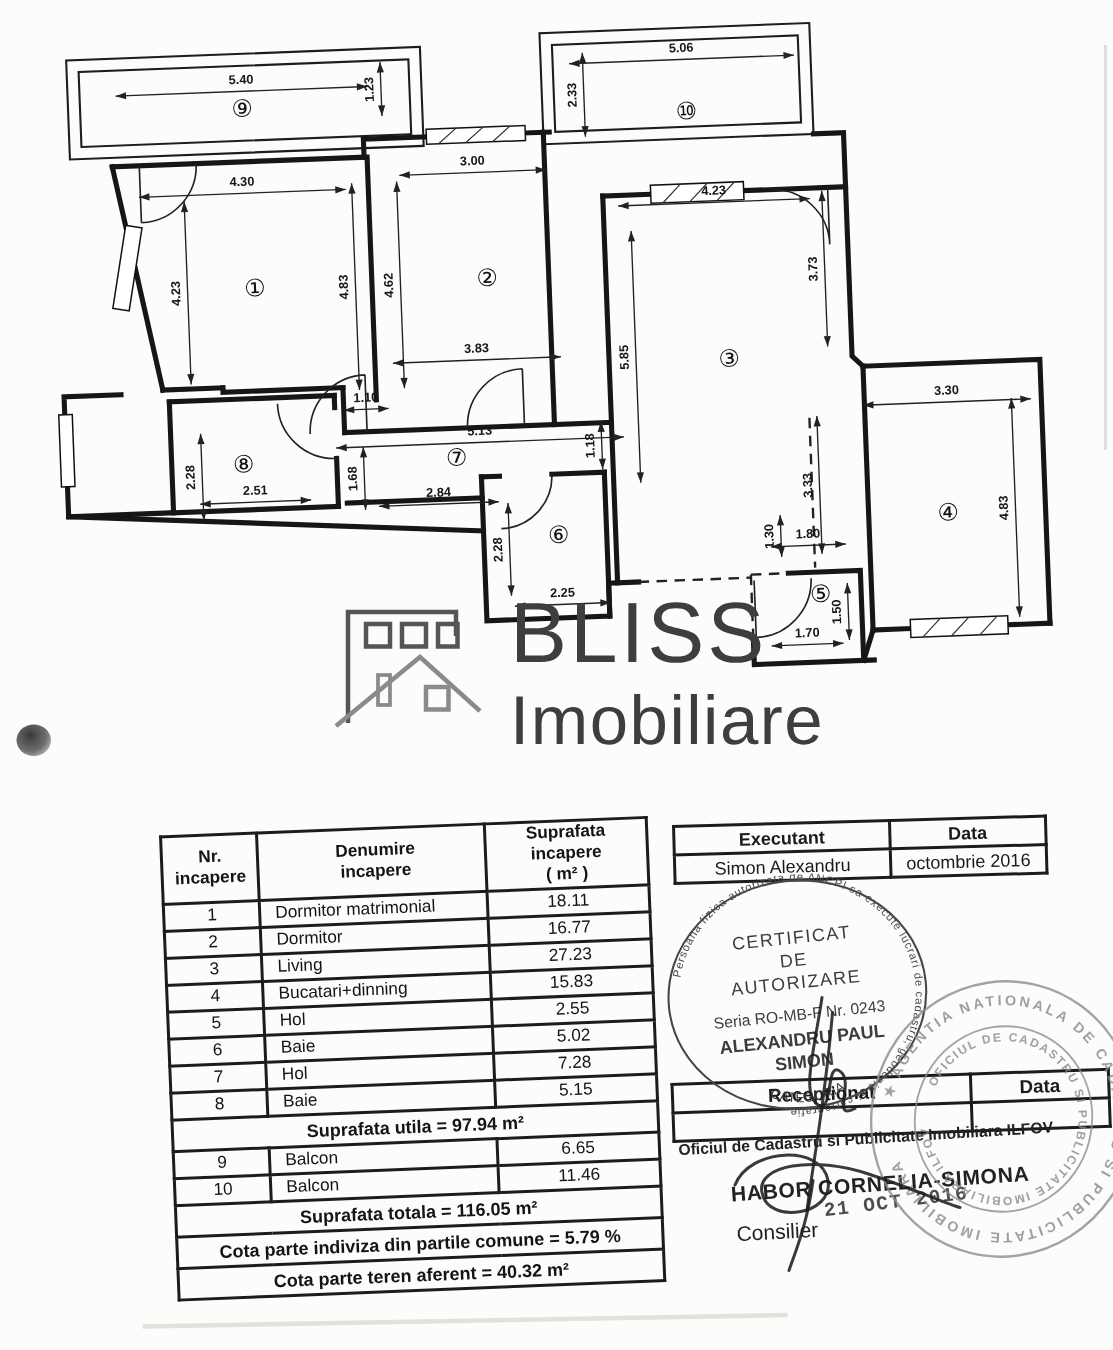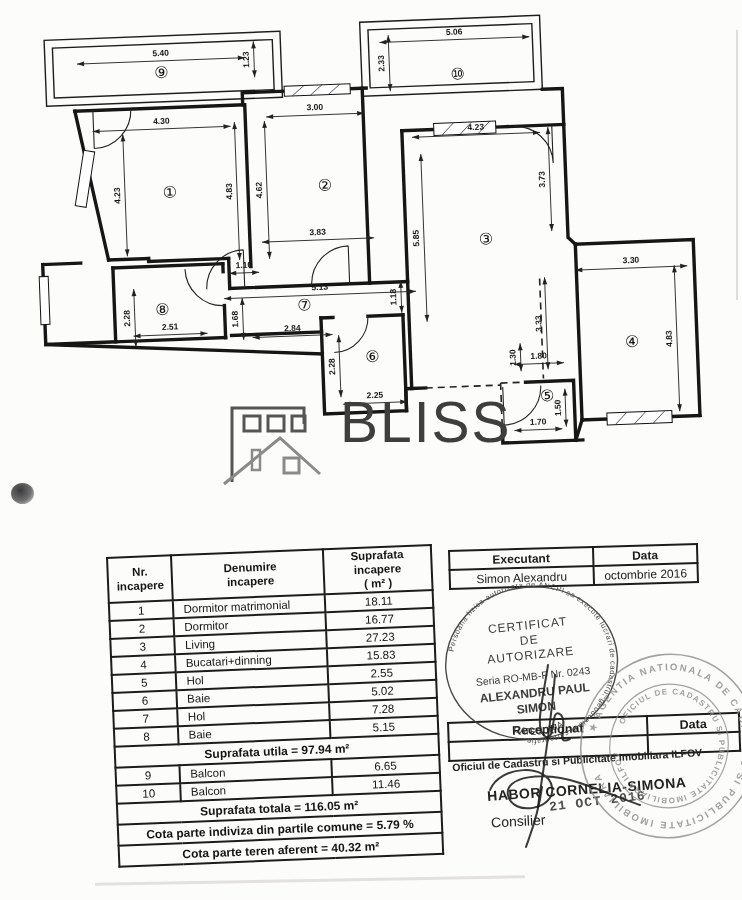--- a/index.html
+++ b/index.html
@@ -333,20 +333,21 @@
       <path d="M10,88 V14 H82 V30" stroke="#555" stroke-width="3" fill="none"></path>
       <rect x="22" y="22" width="16" height="15" stroke="#555" stroke-width="3" fill="none"></rect>
       <rect x="46" y="22" width="16" height="15" stroke="#555" stroke-width="3" fill="none"></rect>
       <rect x="70" y="22" width="13" height="15" stroke="#555" stroke-width="3" fill="none"></rect>
       <path d="M2,90 L58,44 L98,80" stroke="#8a8a8a" stroke-width="3" fill="none"></path>
       <rect x="30" y="56" width="8" height="20" stroke="#8a8a8a" stroke-width="2.5" fill="none"></rect>
       <rect x="62" y="64" width="15" height="15" stroke="#8a8a8a" stroke-width="3" fill="none"></rect>
     </svg>
     <div class="txt">
       <div class="brand">BLISS</div>
+      <div class="brandsub">Imobiliare</div>
     </div>
   </div>
 
   <div id="blob"></div>
   <div id="edge-line"></div>
   <div id="bottom-smear"></div>
 
   <div id="area-wrap">
     <table class="areatbl">
       <thead>

